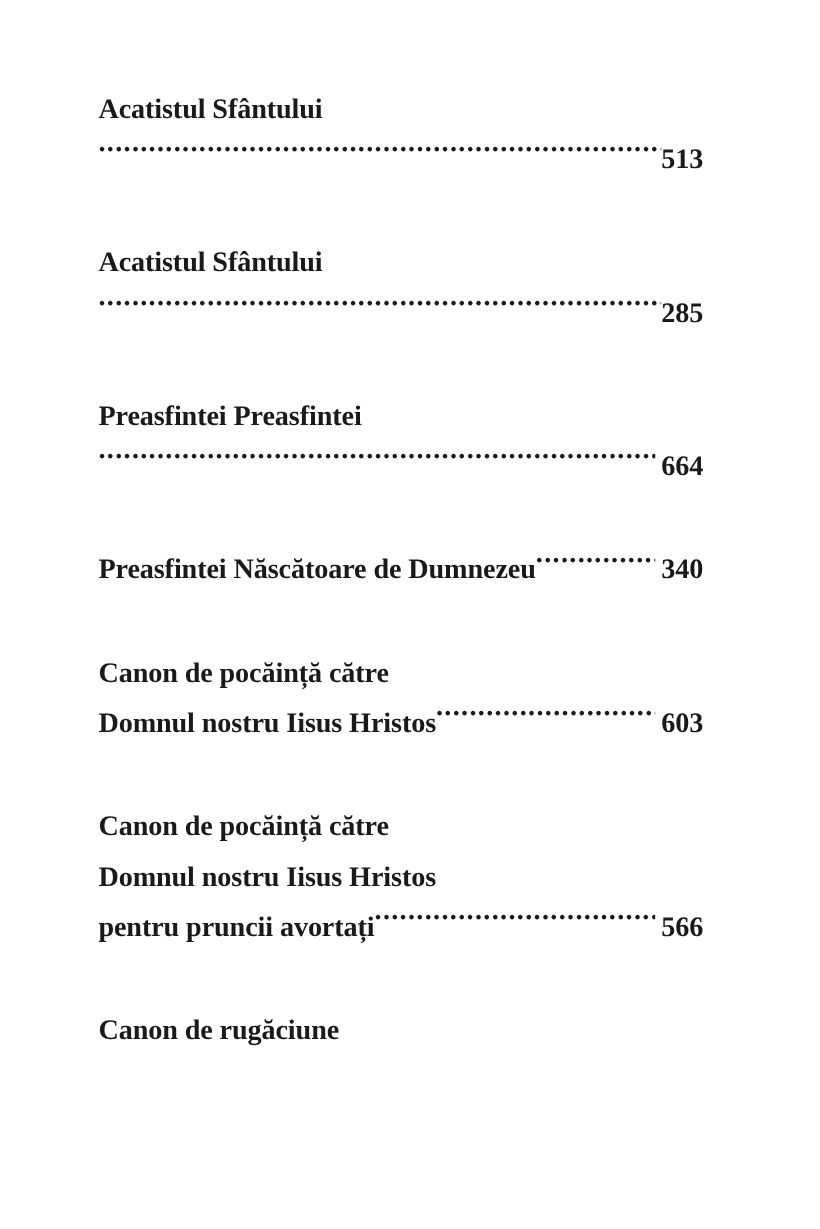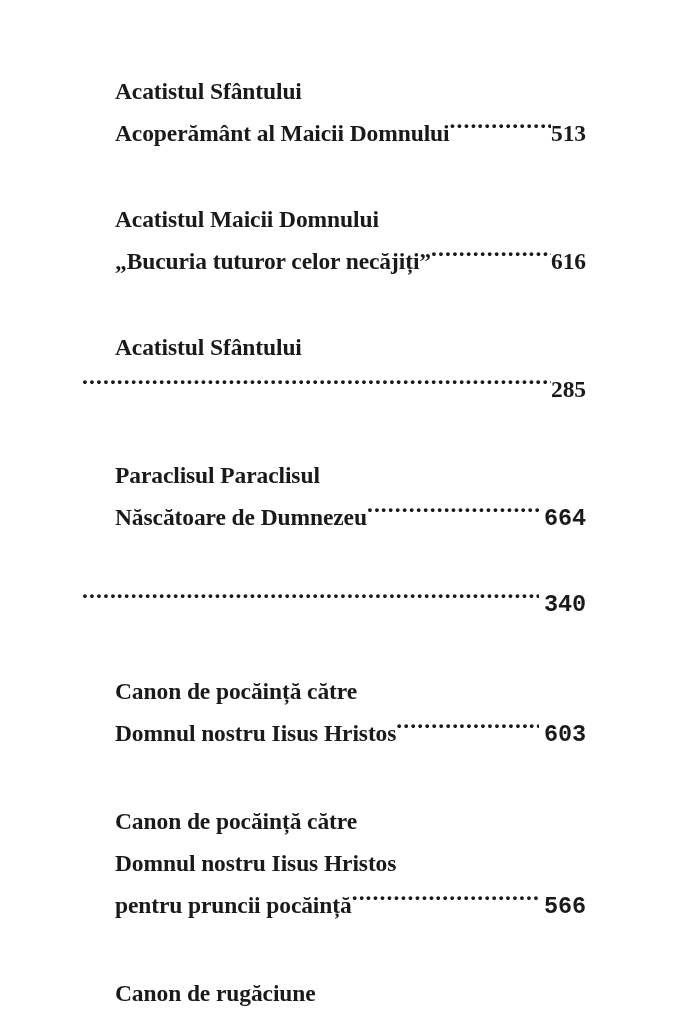--- a/index.html
+++ b/index.html
@@ -41,21 +41,20 @@
     align-items: baseline;
     font-size: 23.5px;
     font-weight: bold;
     line-height: 42px;
     letter-spacing: -0.1px;
     white-space: nowrap;
   }
 
   .toc-title {
     flex: 0 0 auto;
-    margin-left: 33px;
   }
 
   
   .toc-leader {
     flex: 1 1 auto;
     overflow: hidden;
     min-width: 0;
     position: relative;
     height: 1em;
   }
@@ -72,69 +71,57 @@
     overflow: hidden;
   }
 
   .toc-page {
     flex: 0 0 auto;
     font-weight: bold;
     padding-left: 0;
   }
   .toc-page.gap {
     padding-left: 5px;
-    font-family: Liberation Mono, monospace;
   }
 </style>
 </head>
 <body>
 
 <div class="page">
   <div class="toc" id="toc-root">
       <div class="toc-entry">
         <div class="toc-line">
           <span class="toc-title">Acatistul Sfântului</span>
         </div>
         <div class="toc-line">
-          <span class="toc-title">Acoperământ al Maicii Domnului</span>
           <span class="toc-leader"></span>
           <span class="toc-page">513</span>
-        </div>
-      </div>
-      <div class="toc-entry">
-        <div class="toc-line">
-          <span class="toc-title">Acatistul Maicii Domnului</span>
-        </div>
-        <div class="toc-line">
-          <span class="toc-title">„Bucuria tuturor celor necăjiți”</span>
-          <span class="toc-leader"></span>
-          <span class="toc-page">616</span>
         </div>
       </div>
       <div class="toc-entry">
         <div class="toc-line">
           <span class="toc-title">Acatistul Sfântului</span>
         </div>
         <div class="toc-line">
           <span class="toc-leader"></span>
           <span class="toc-page">285</span>
         </div>
       </div>
       <div class="toc-entry">
         <div class="toc-line">
-          <span class="toc-title">Paraclisul Paraclisul</span>
+          <span class="toc-title">Preasfintei Preasfintei</span>
         </div>
         <div class="toc-line">
-          <span class="toc-title">Născătoare de Dumnezeu</span>
           <span class="toc-leader"></span>
           <span class="toc-page gap">664</span>
         </div>
       </div>
       <div class="toc-entry">
         <div class="toc-line">
+          <span class="toc-title">Preasfintei Născătoare de Dumnezeu</span>
           <span class="toc-leader"></span>
           <span class="toc-page gap">340</span>
         </div>
       </div>
       <div class="toc-entry">
         <div class="toc-line">
           <span class="toc-title">Canon de pocăință către</span>
         </div>
         <div class="toc-line">
           <span class="toc-title">Domnul nostru Iisus Hristos</span>
@@ -143,21 +130,21 @@
         </div>
       </div>
       <div class="toc-entry">
         <div class="toc-line">
           <span class="toc-title">Canon de pocăință către</span>
         </div>
         <div class="toc-line">
           <span class="toc-title">Domnul nostru Iisus Hristos</span>
         </div>
         <div class="toc-line">
-          <span class="toc-title">pentru pruncii pocăință</span>
+          <span class="toc-title">pentru pruncii avortați</span>
           <span class="toc-leader"></span>
           <span class="toc-page gap">566</span>
         </div>
       </div>
       <div class="toc-entry">
         <div class="toc-line">
           <span class="toc-title">Canon de rugăciune</span>
         </div>
       </div>
     </div>

